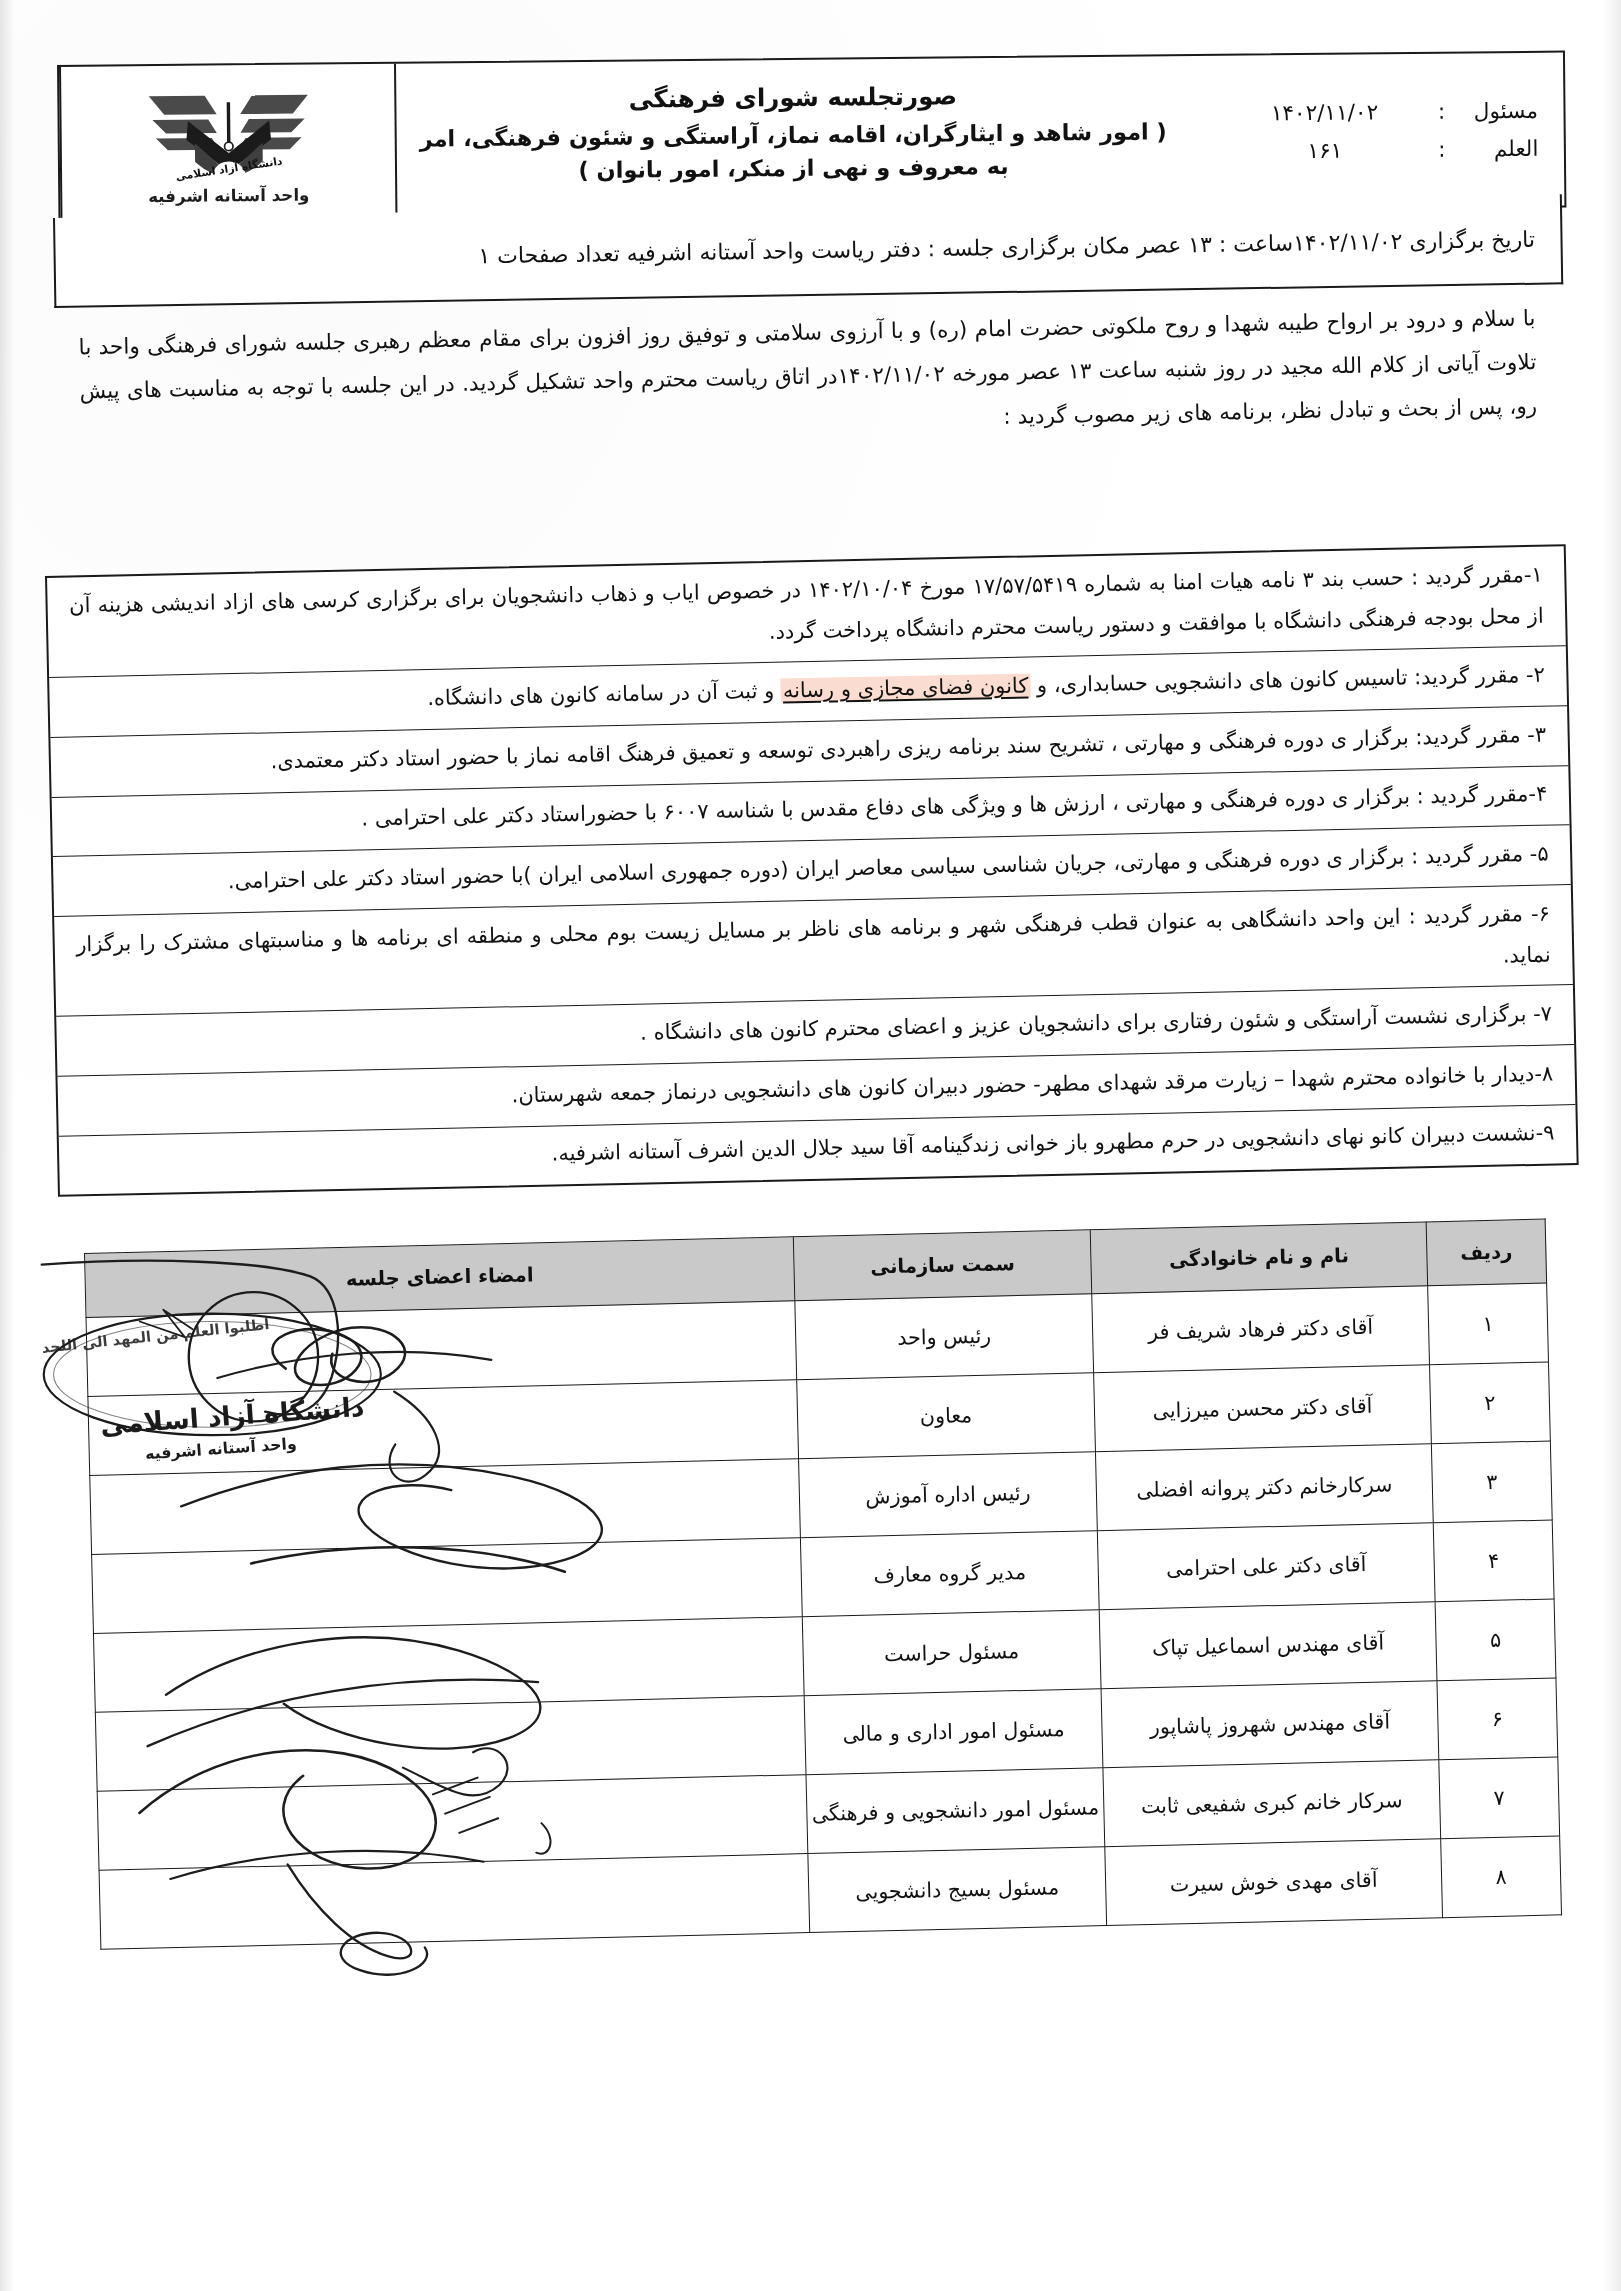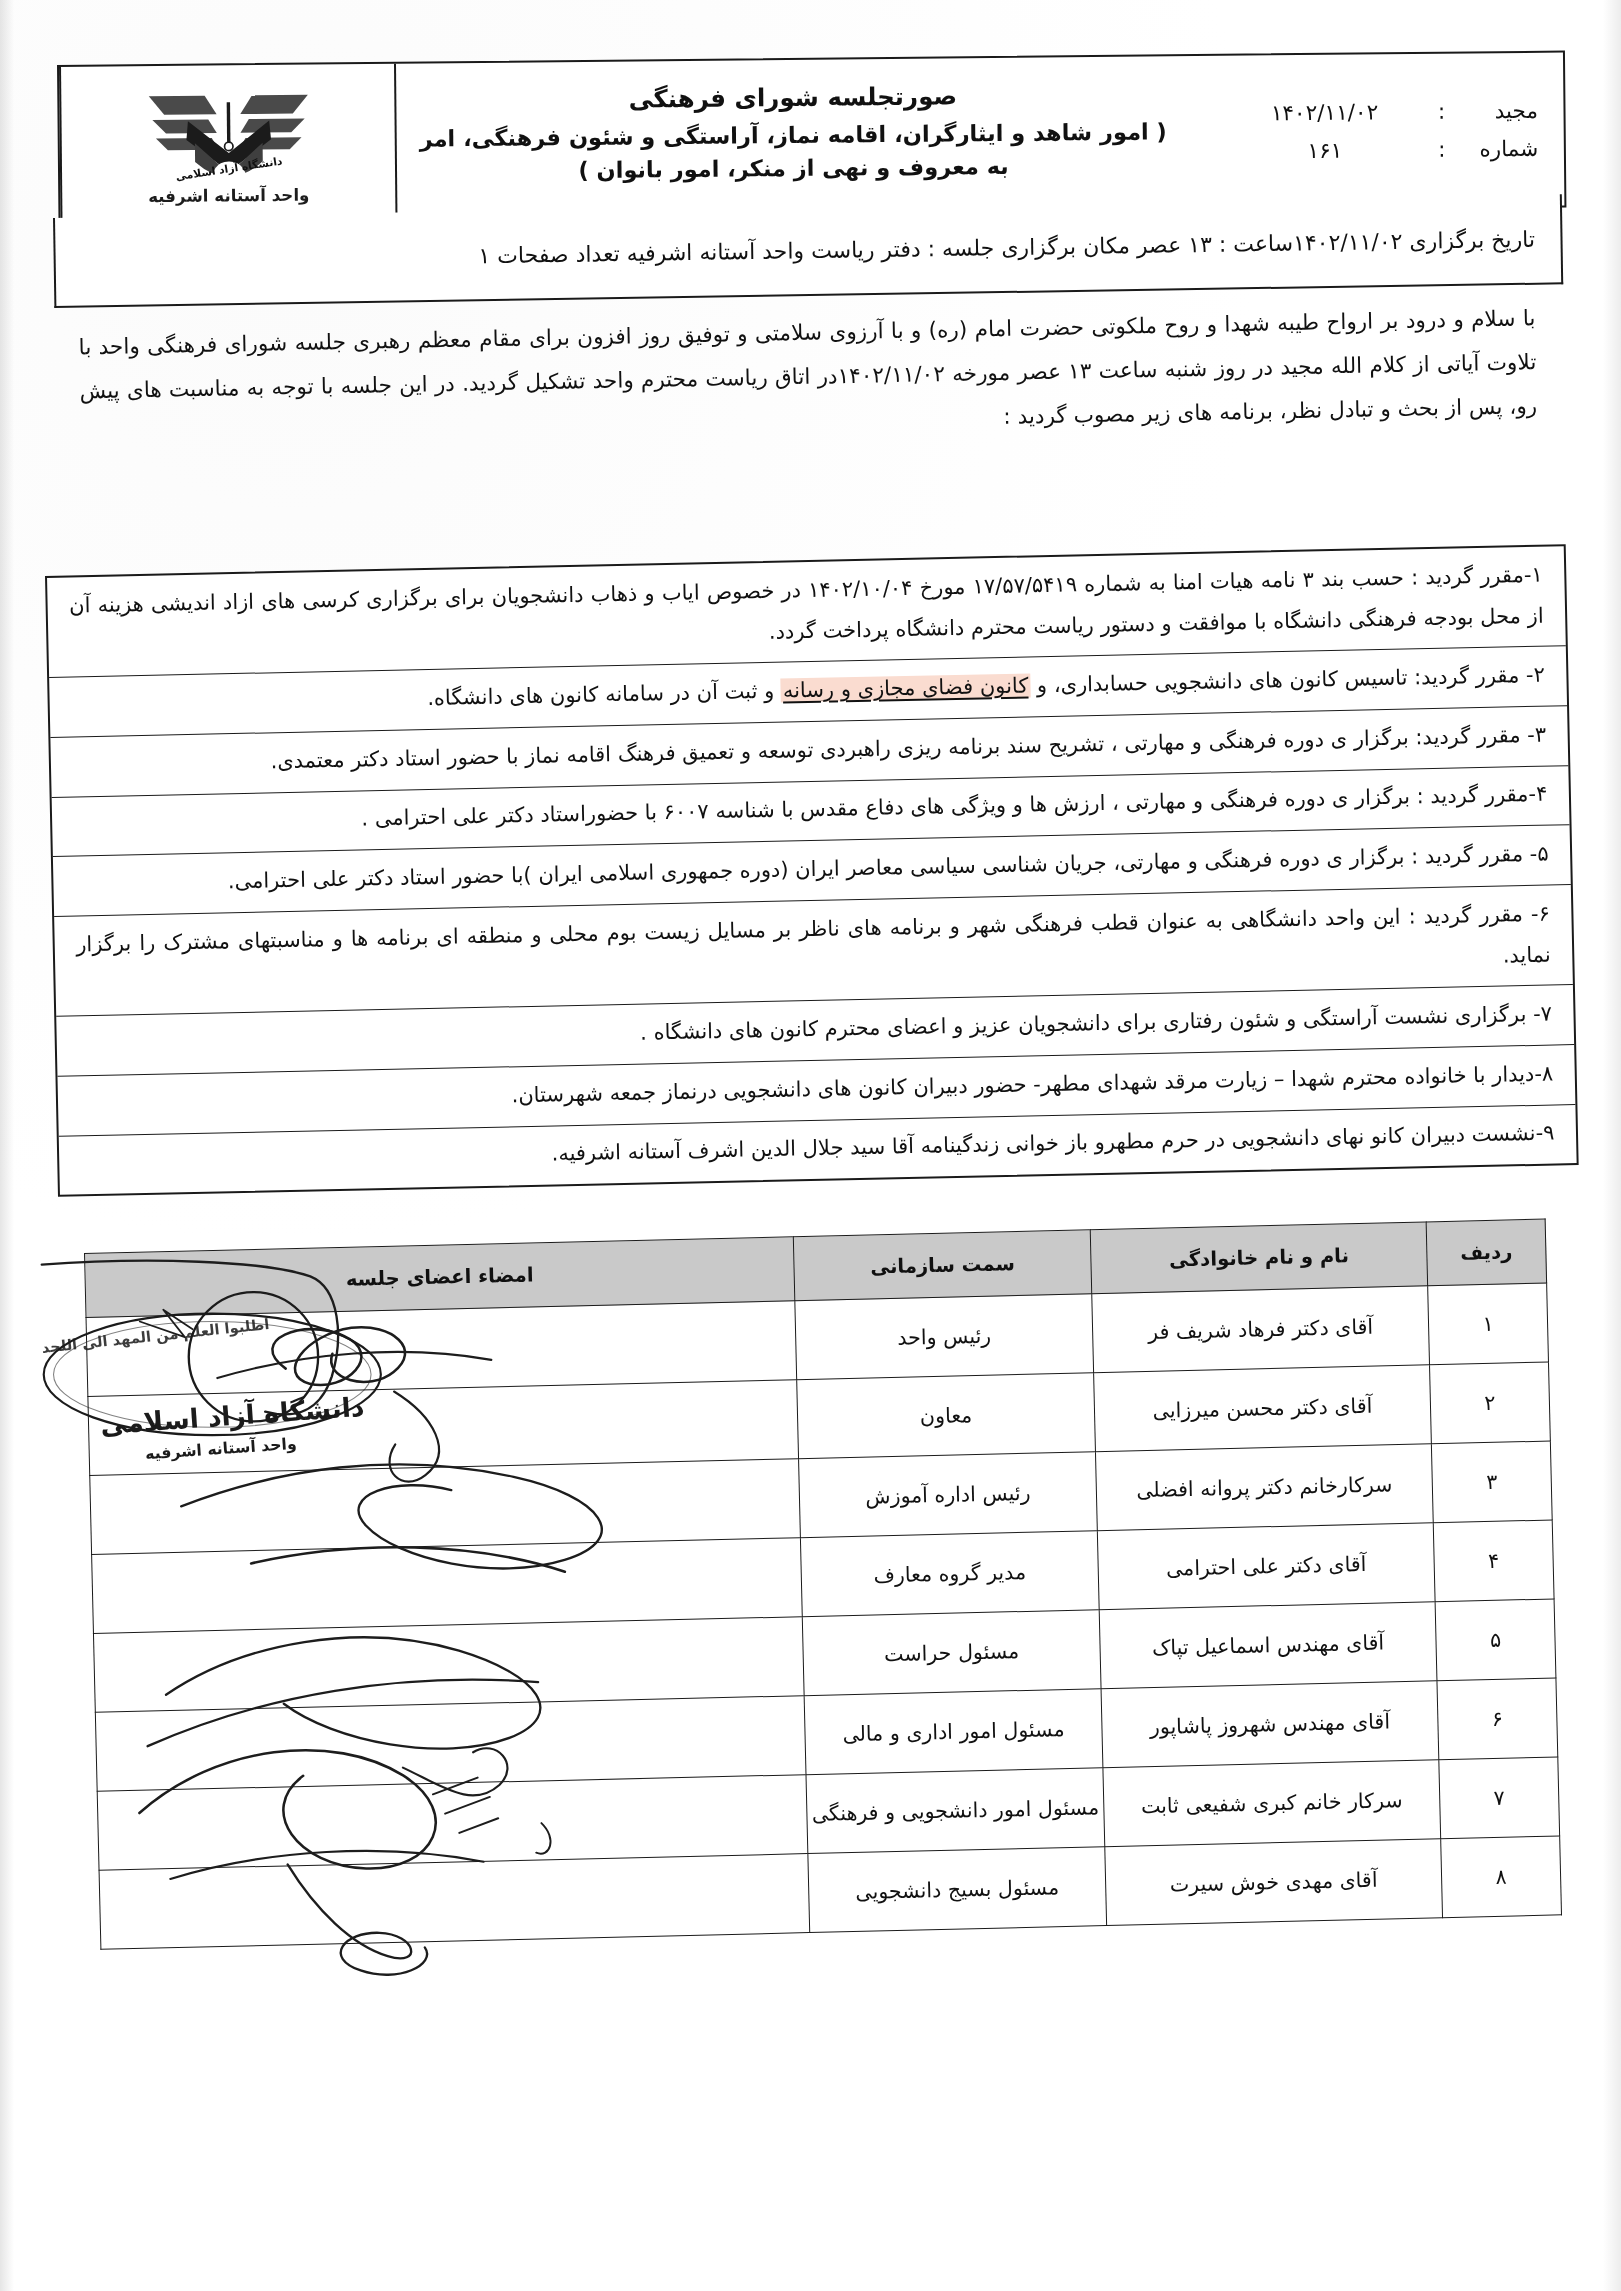--- a/index.html
+++ b/index.html
@@ -194,28 +194,28 @@
   </div>
 
   <div id="title-cell">
     <div class="t1">صورتجلسه شورای فرهنگی</div>
     <div class="t2">( امور شاهد و ایثارگران، اقامه نماز، آراستگی و شئون فرهنگی، امر به معروف و نهی از منکر، امور بانوان )</div>
   </div>
 
   <div id="meta-cell">
     <div class="meta-row">
       <span class="meta-label">
-        <span>مجید</span>
+        <span>مسئول</span>
         <span class="colon">:</span>
       </span>
       <span class="meta-value">۱۴۰۲/۱۱/۰۲</span>
     </div>
     <div class="meta-row">
       <span class="meta-label">
-        <span>شماره</span>
+        <span>العلم</span>
         <span class="colon">:</span>
       </span>
       <span class="meta-value">۱۶۱</span>
     </div>
   </div>
 </div>
 
 <div id="session-row">
   <span class="txt">تاریخ برگزاری ۱۴۰۲/۱۱/۰۲ساعت :  ۱۳ عصر مکان برگزاری جلسه : دفتر ریاست واحد آستانه اشرفیه تعداد صفحات ۱</span>
 </div>

